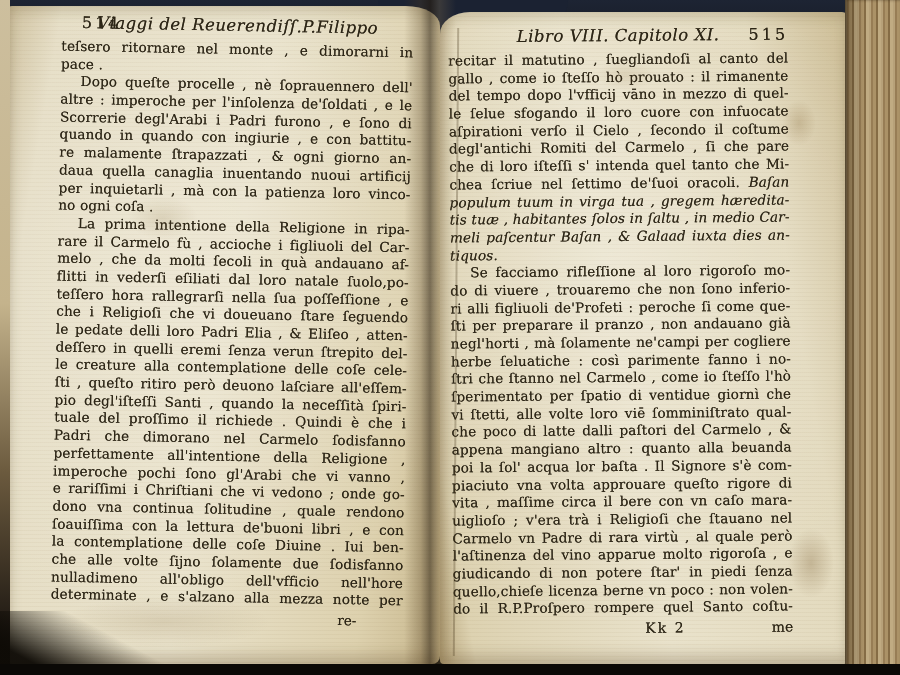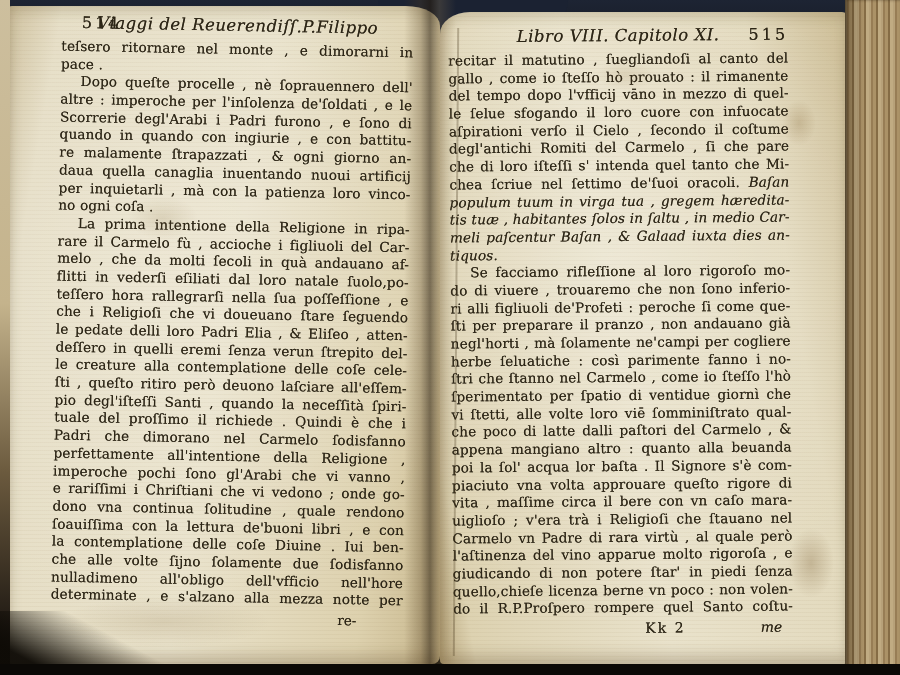--- a/index.html
+++ b/index.html
@@ -55,21 +55,21 @@
   .header .pn-left{left:20px;}
   .header .pn-right{right:0;}
   .line{height:17.7px;line-height:17.7px;font-size:13.6px;letter-spacing:.15px;
     white-space:nowrap;text-align:justify;text-align-last:justify;}
   .line.short{text-align-last:left;}
   .line.indent{text-indent:20px;}
   .it{font-style:italic;}
   .catchword-row{height:18px;line-height:18px;font-size:13.6px;text-align:right;padding-right:46px;margin-top:2px;}
   .sig-row{position:relative;height:18px;line-height:18px;font-size:14px;margin-top:2px;}
   .sig-row .sig{position:absolute;left:192px;letter-spacing:2px;}
-  .sig-row .cw{position:absolute;right:11px;font-style:italic;}
+  .sig-row .cw{position:absolute;right:0;}
 </style>
 </head>
 <body>
 
 <div class="photo">
   <div class="bg-notch"></div>
   <div class="bg-corner-tr"></div>
 
   <div class="page page-left">
     <div class="col col-left">

